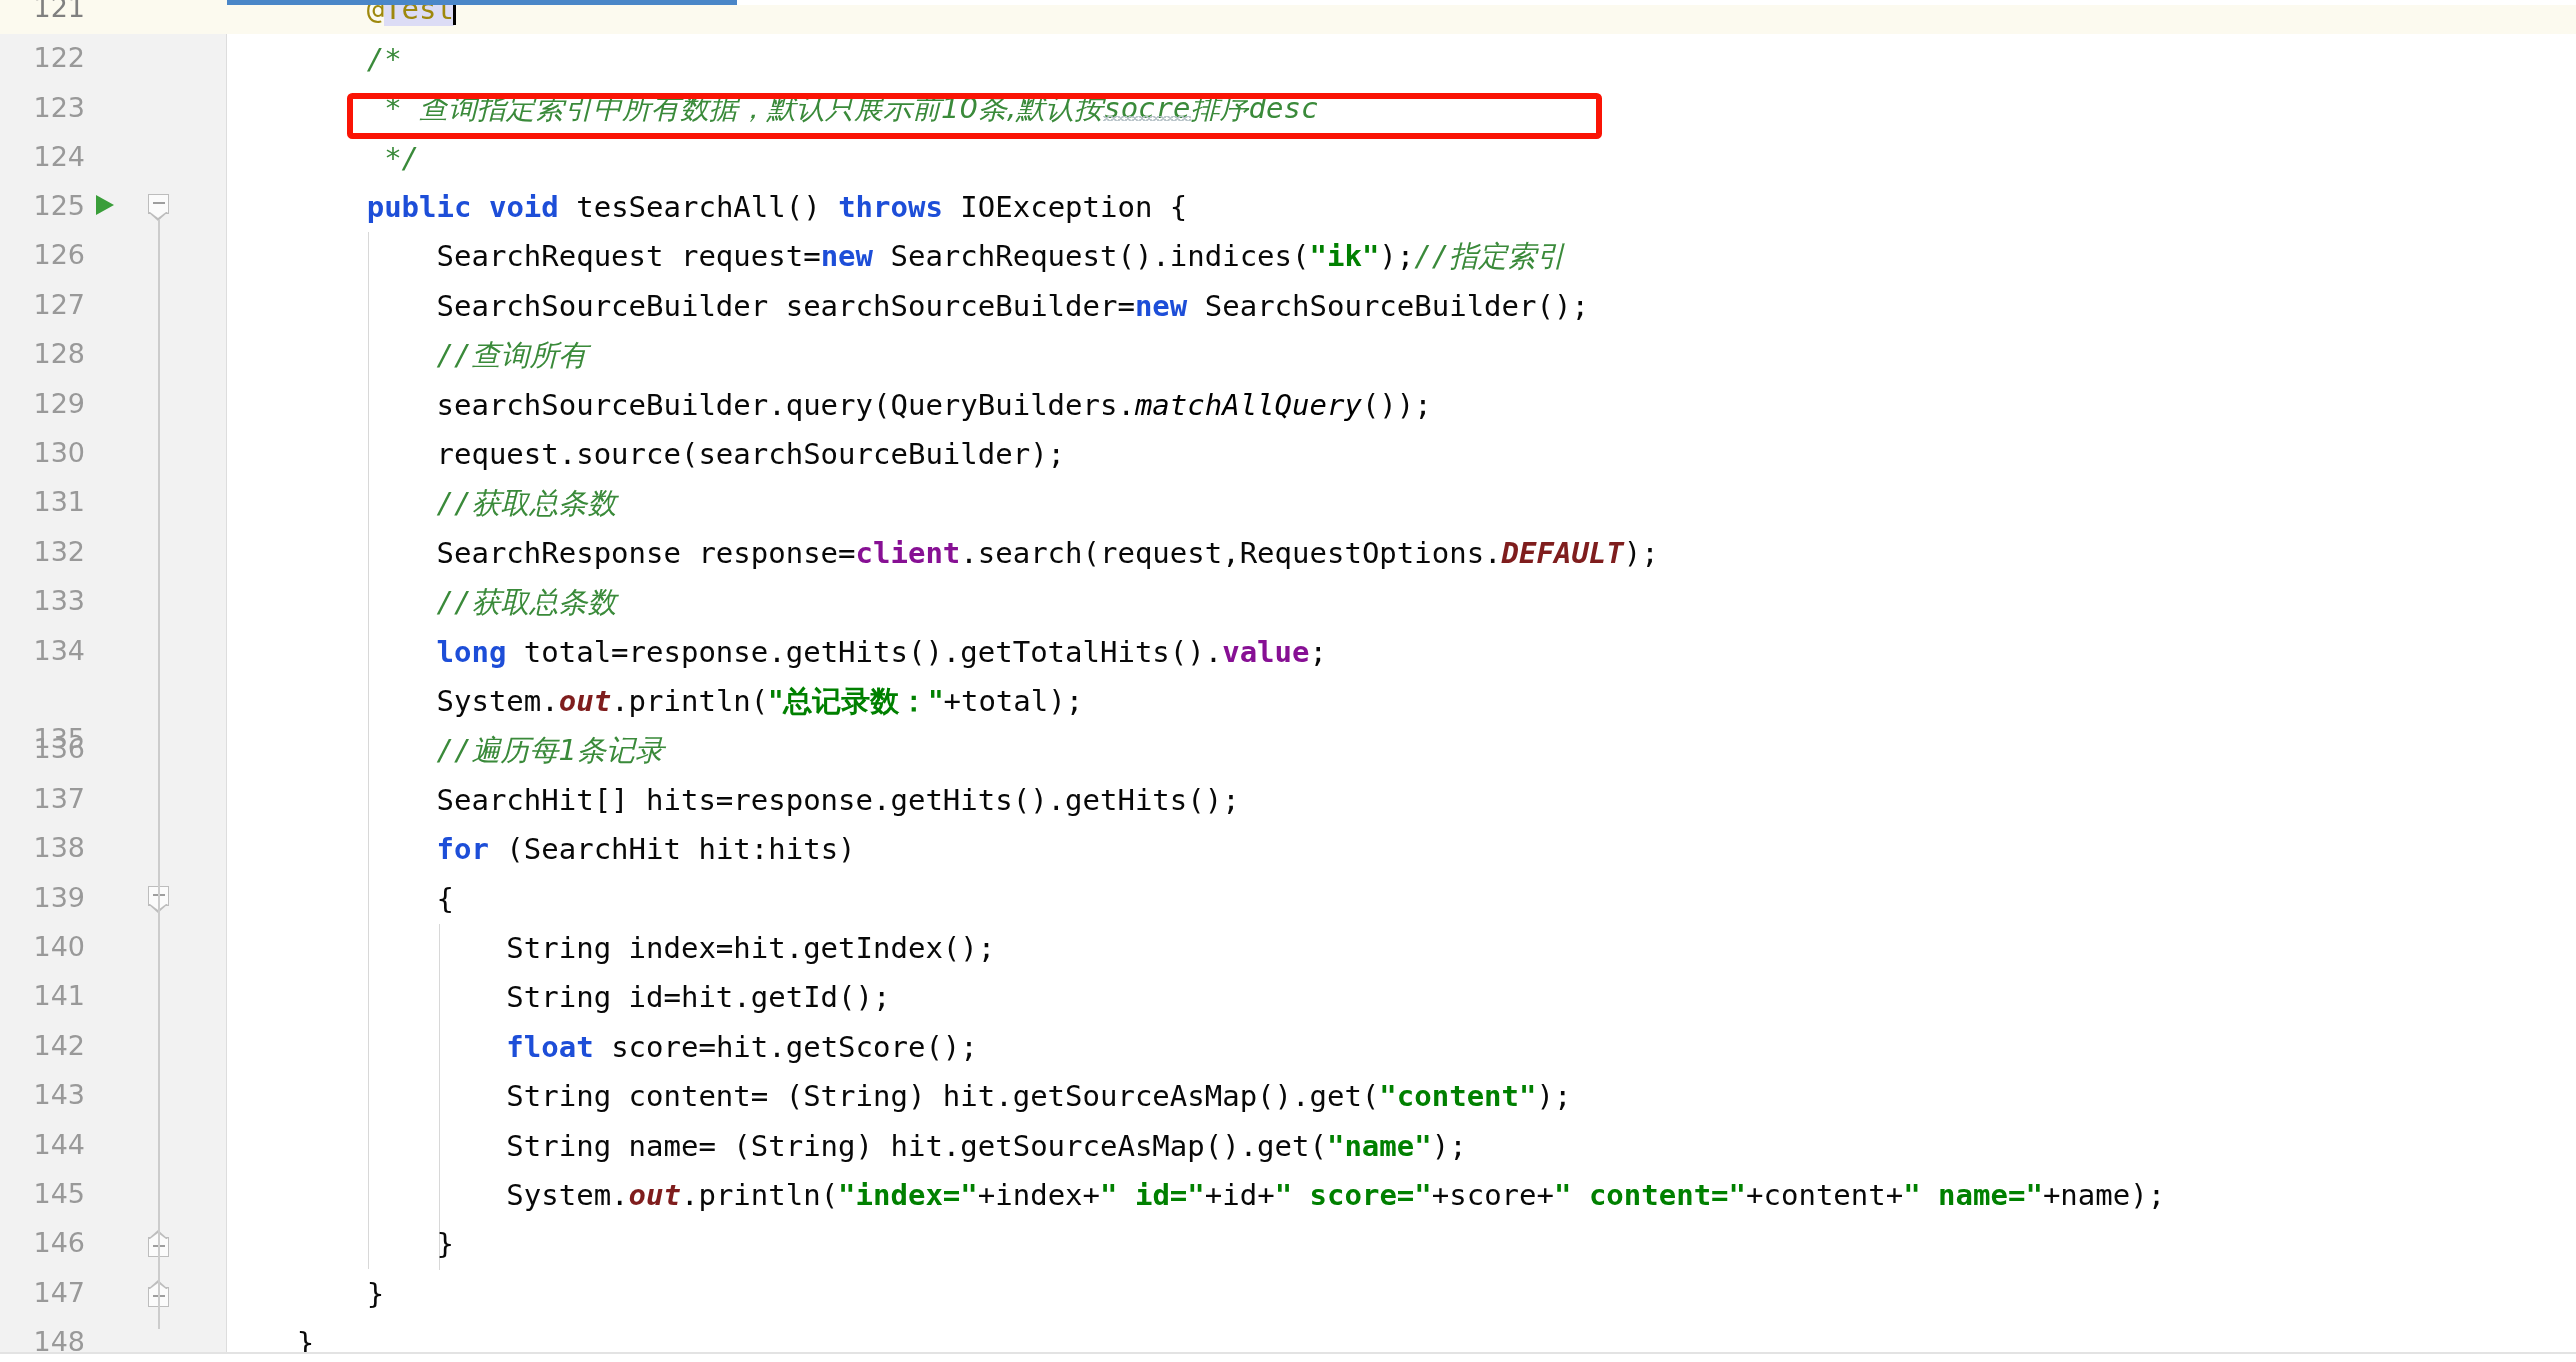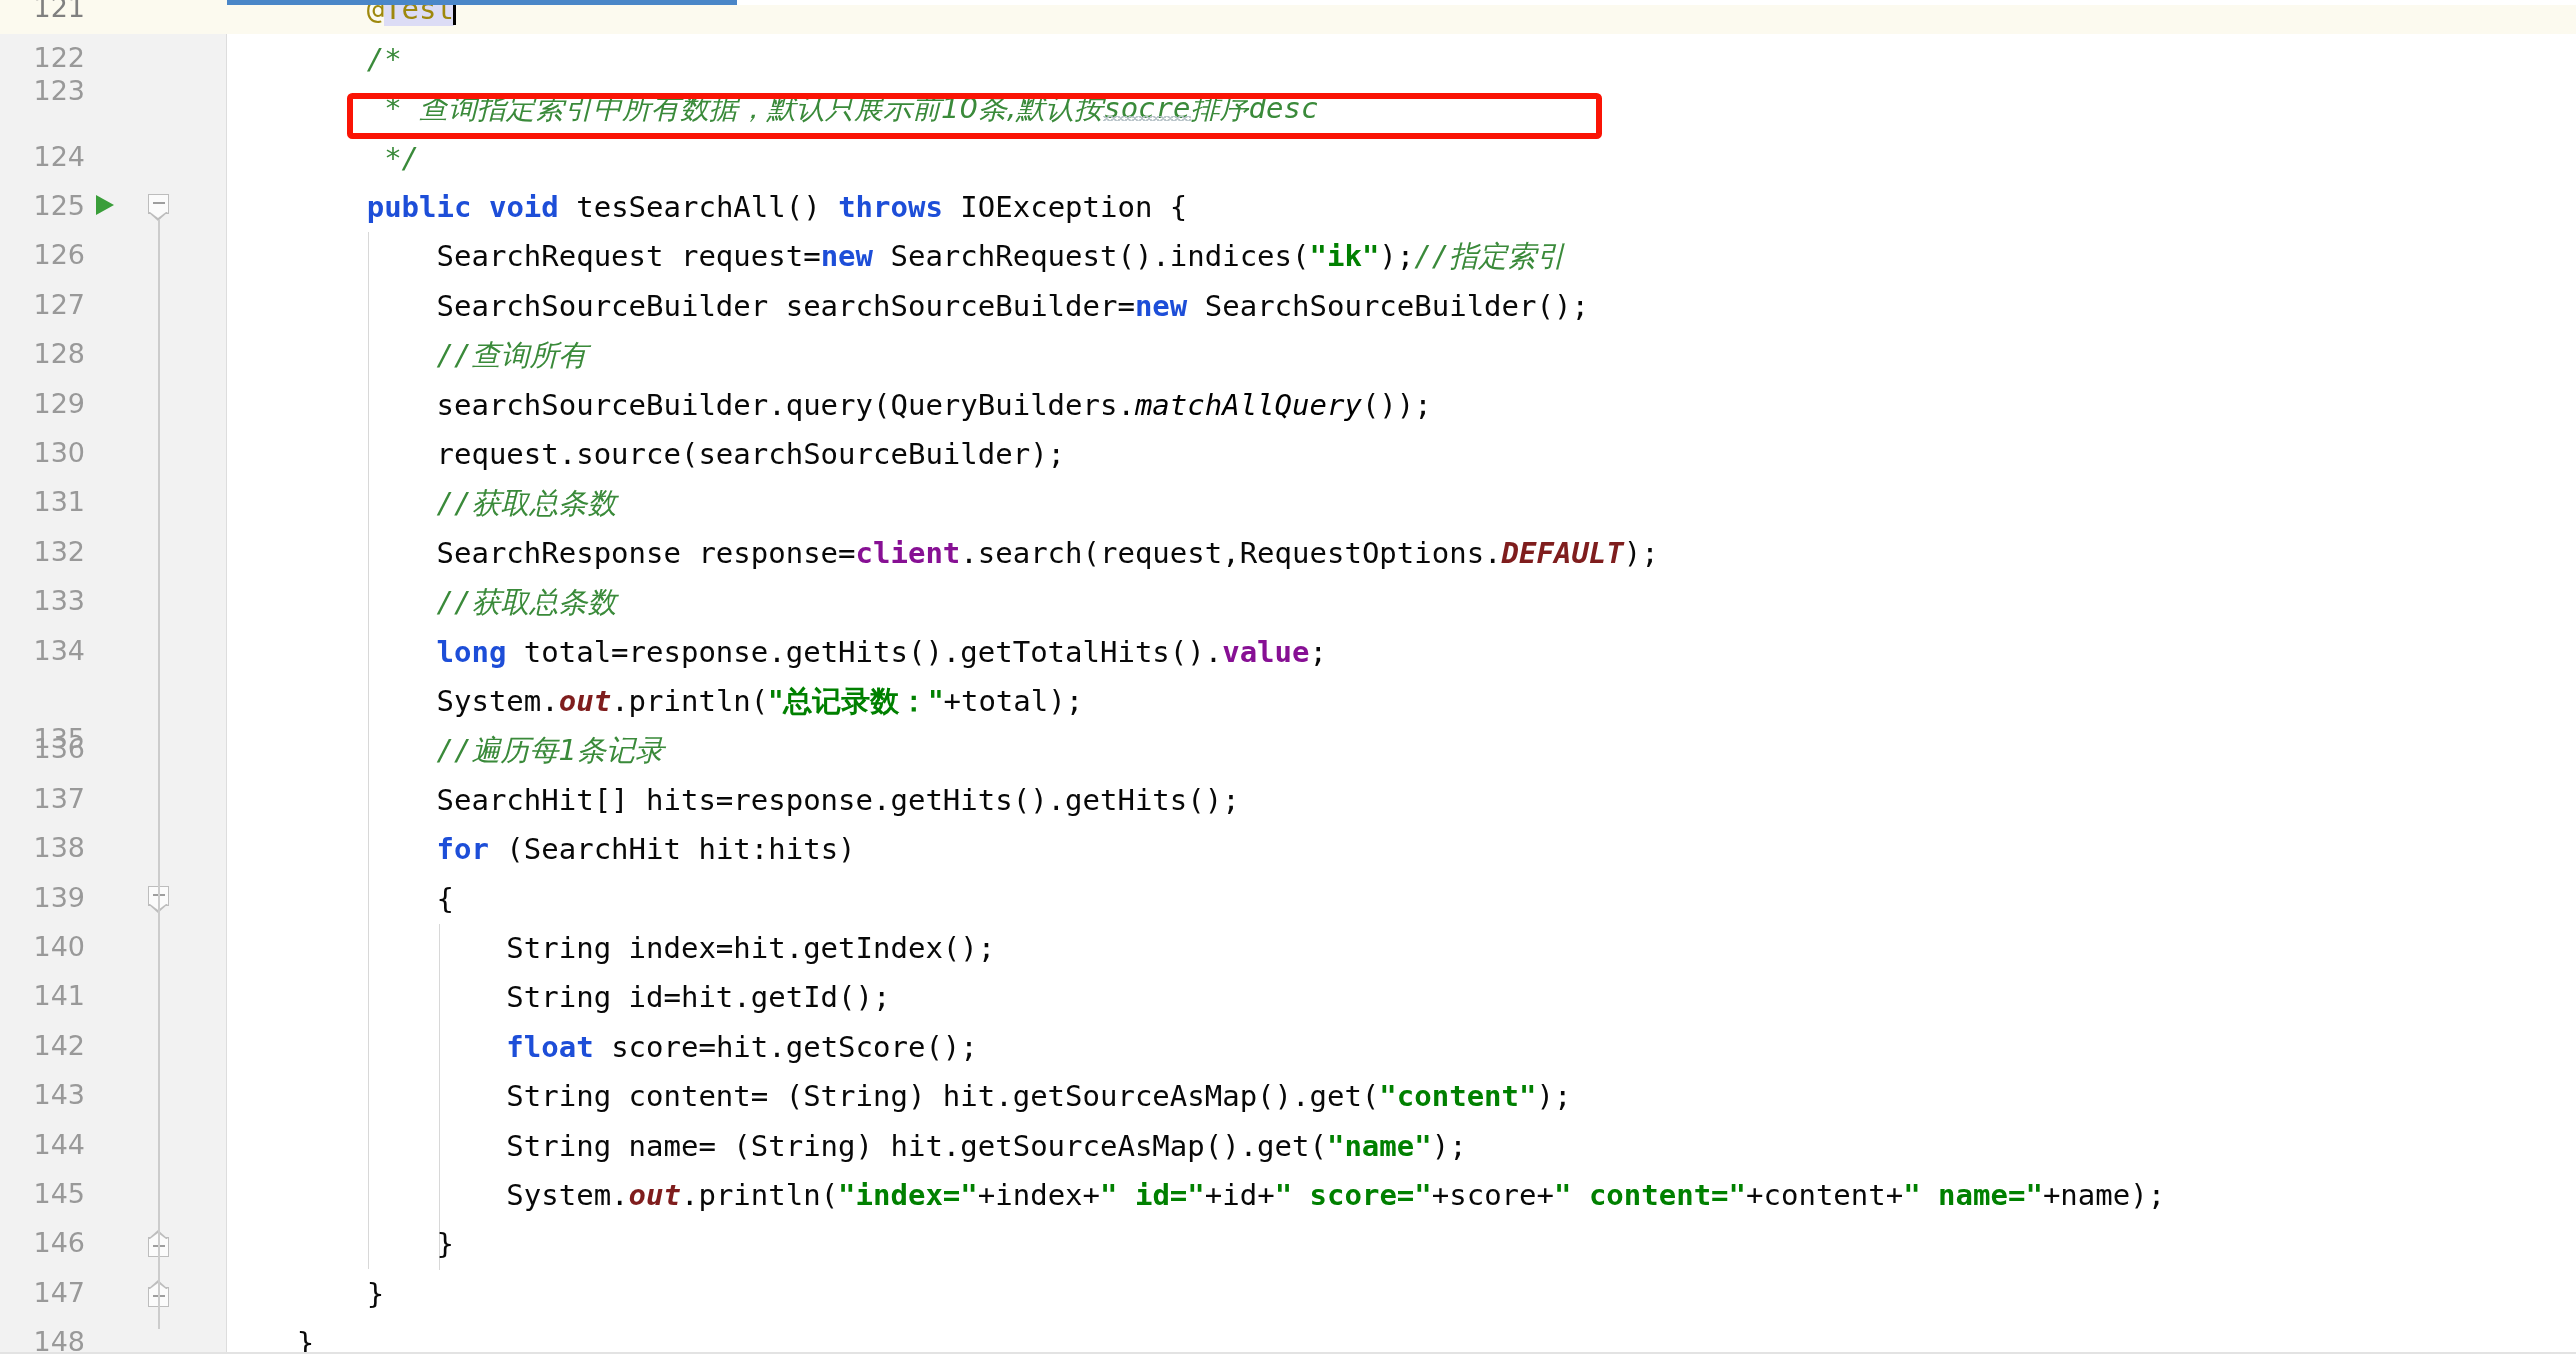--- a/index.html
+++ b/index.html
@@ -253,21 +253,21 @@
   <div id="gutter"></div>
   <div id="gutter-border"></div>
 
   <div id="gutter-lines">
       <div class="gline current" style="top: -19.6px;">
         <div class="num">121</div>
       </div>
       <div class="gline" style="top: 30px;">
         <div class="num">122</div>
       </div>
-      <div class="gline" style="top: 63px;">
+      <div class="gline" style="top: 80px;">
         <div class="num">123</div>
       </div>
       <div class="gline" style="top: 129px;">
         <div class="num">124</div>
       </div>
       <div class="gline" style="top: 178px;">
         <div class="num">125</div>
         <div class="run-arrow"></div>
         <div class="fold" style="top: 11.6px;">
           <div class="tag"></div>

